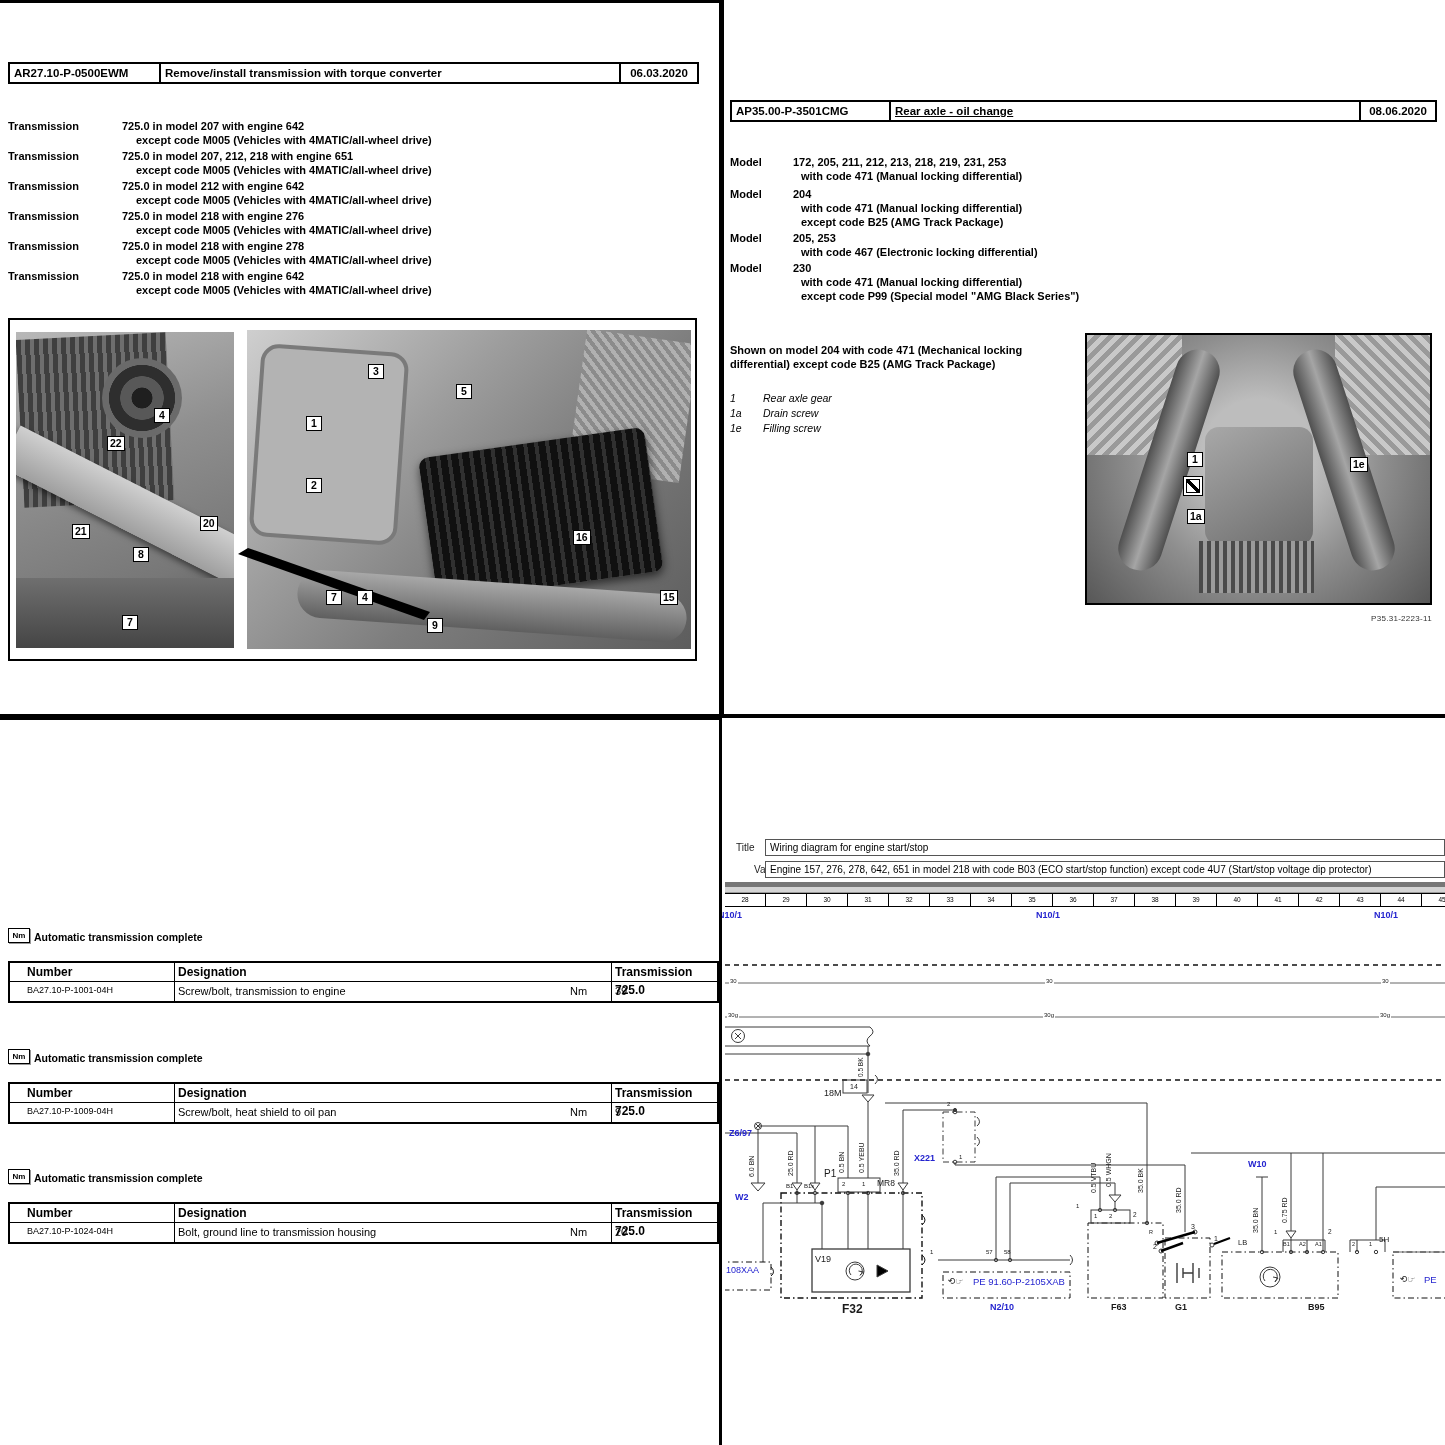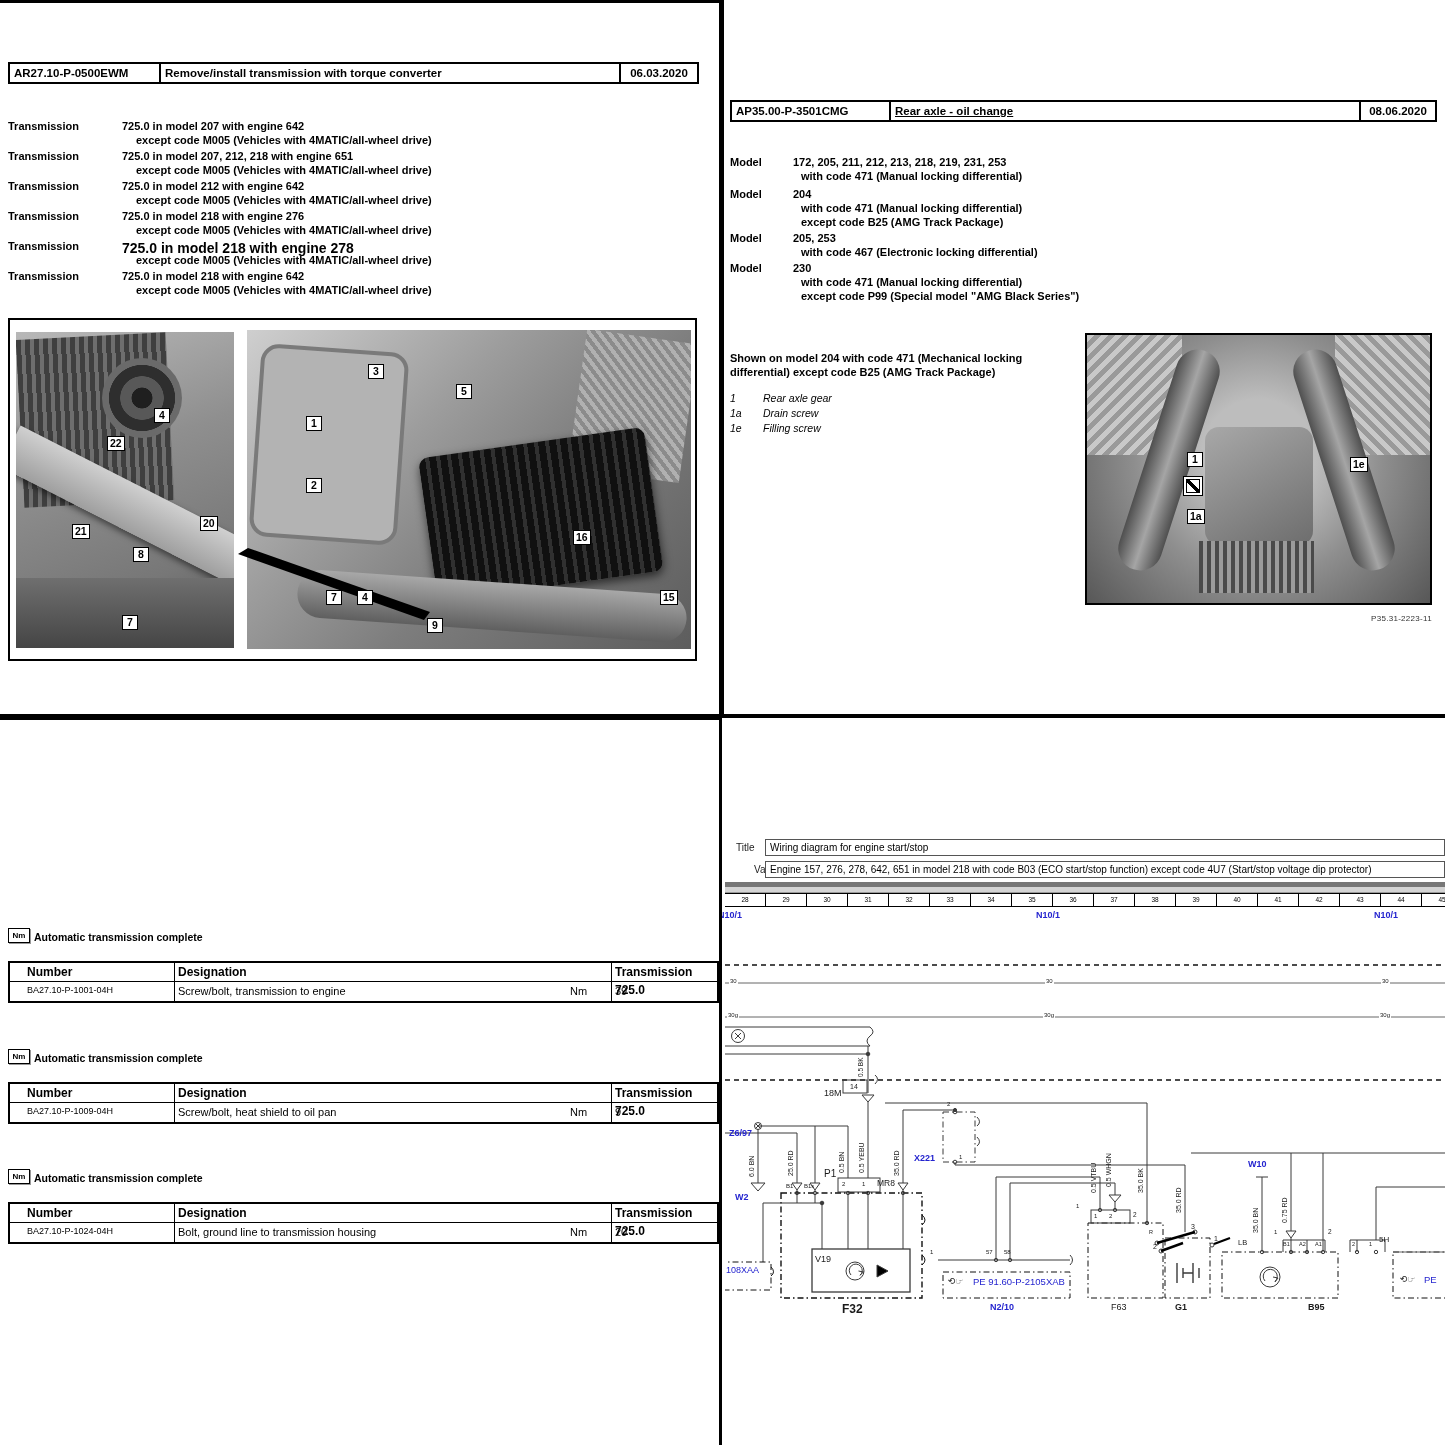--- a/index.html
+++ b/index.html
@@ -78,21 +78,21 @@
       <span style="left: 8px; top: 150px; font-weight: bold; font-size: 11px; white-space: nowrap; position: absolute;">Transmission</span>
       <span style="left: 122px; top: 150px; font-weight: bold; font-size: 11px; white-space: nowrap; position: absolute;">725.0 in model 207, 212, 218 with engine 651</span>
       <span style="left: 136px; top: 164px; font-weight: bold; font-size: 11px; white-space: nowrap; position: absolute;">except code M005 (Vehicles with 4MATIC/all-wheel drive)</span>
       <span style="left: 8px; top: 180px; font-weight: bold; font-size: 11px; white-space: nowrap; position: absolute;">Transmission</span>
       <span style="left: 122px; top: 180px; font-weight: bold; font-size: 11px; white-space: nowrap; position: absolute;">725.0 in model 212 with engine 642</span>
       <span style="left: 136px; top: 194px; font-weight: bold; font-size: 11px; white-space: nowrap; position: absolute;">except code M005 (Vehicles with 4MATIC/all-wheel drive)</span>
       <span style="left: 8px; top: 210px; font-weight: bold; font-size: 11px; white-space: nowrap; position: absolute;">Transmission</span>
       <span style="left: 122px; top: 210px; font-weight: bold; font-size: 11px; white-space: nowrap; position: absolute;">725.0 in model 218 with engine 276</span>
       <span style="left: 136px; top: 224px; font-weight: bold; font-size: 11px; white-space: nowrap; position: absolute;">except code M005 (Vehicles with 4MATIC/all-wheel drive)</span>
       <span style="left: 8px; top: 240px; font-weight: bold; font-size: 11px; white-space: nowrap; position: absolute;">Transmission</span>
-      <span style="left: 122px; top: 240px; font-weight: bold; font-size: 14px; white-space: nowrap; position: absolute;">725.0 in model 218 with engine 278</span>
+      <span style="left: 122px; top: 240px; font-weight: bold; font-size: 11px; white-space: nowrap; position: absolute;">725.0 in model 218 with engine 278</span>
       <span style="left: 136px; top: 254px; font-weight: bold; font-size: 11px; white-space: nowrap; position: absolute;">except code M005 (Vehicles with 4MATIC/all-wheel drive)</span>
       <span style="left: 8px; top: 270px; font-weight: bold; font-size: 11px; white-space: nowrap; position: absolute;">Transmission</span>
       <span style="left: 122px; top: 270px; font-weight: bold; font-size: 11px; white-space: nowrap; position: absolute;">725.0 in model 218 with engine 642</span>
       <span style="left: 136px; top: 284px; font-weight: bold; font-size: 11px; white-space: nowrap; position: absolute;">except code M005 (Vehicles with 4MATIC/all-wheel drive)</span>
     </div>
 
   <div class="frame" id="q1frame" style="left:8px;top:318px;width:685px;height:339px;">
     <div class="photo" style="left:6px;top:12px;width:218px;height:316px;background:linear-gradient(160deg,#b8b8b8,#8f8f8f 40%,#777 75%,#565656);">
       <div class="abs" style="left:4px;top:4px;width:150px;height:168px;background:repeating-linear-gradient(90deg,#3f3f3f 0 5px,#6e6e6e 5px 9px);transform:rotate(-3deg);"></div>
       <div class="abs" style="left:86px;top:26px;width:80px;height:80px;border-radius:50%;background:radial-gradient(circle,#1f1f1f 0 18%,#585858 19% 38%,#2e2e2e 39% 58%,#6a6a6a 59% 74%,#333 75%);"></div>
@@ -141,21 +141,21 @@
       <span style="left: 76px; top: 202px; font-weight: bold; font-size: 11px; white-space: nowrap; position: absolute;">with code 471 (Manual locking differential)</span>
       <span style="left: 76px; top: 216px; font-weight: bold; font-size: 11px; white-space: nowrap; position: absolute;">except code B25 (AMG Track Package)</span>
       <span style="left: 5px; top: 232px; font-weight: bold; font-size: 11px; position: absolute;">Model</span>
       <span style="left: 68px; top: 232px; font-weight: bold; font-size: 11px; white-space: nowrap; position: absolute;">205, 253</span>
       <span style="left: 76px; top: 246px; font-weight: bold; font-size: 11px; white-space: nowrap; position: absolute;">with code 467 (Electronic locking differential)</span>
       <span style="left: 5px; top: 262px; font-weight: bold; font-size: 11px; position: absolute;">Model</span>
       <span style="left: 68px; top: 262px; font-weight: bold; font-size: 11px; white-space: nowrap; position: absolute;">230</span>
       <span style="left: 76px; top: 276px; font-weight: bold; font-size: 11px; white-space: nowrap; position: absolute;">with code 471 (Manual locking differential)</span>
       <span style="left: 76px; top: 290px; font-weight: bold; font-size: 11px; white-space: nowrap; position: absolute;">except code P99 (Special model "AMG Black Series")</span>
     </div>
-  <div class="lbl" style="left:5px;top:352px;width:320px;white-space:normal;line-height:13.5px;">Shown on model 204 with code 471 (Mechanical locking differential) except code B25 (AMG Track Package)</div>
+  <div class="lbl" style="left:5px;top:344px;width:320px;white-space:normal;line-height:13.5px;">Shown on model 204 with code 471 (Mechanical locking differential) except code B25 (AMG Track Package)</div>
   <div class="abs" id="q2legend" style="left:0;top:0;width:400px;height:450px;">
       <span style="left: 5px; top: 392px; font-style: italic; font-size: 10.5px; position: absolute;">1</span>
       <span style="left: 38px; top: 392px; font-style: italic; font-size: 10.5px; position: absolute;">Rear axle gear</span>
       <span style="left: 5px; top: 407px; font-style: italic; font-size: 10.5px; position: absolute;">1a</span>
       <span style="left: 38px; top: 407px; font-style: italic; font-size: 10.5px; position: absolute;">Drain screw</span>
       <span style="left: 5px; top: 422px; font-style: italic; font-size: 10.5px; position: absolute;">1e</span>
       <span style="left: 38px; top: 422px; font-style: italic; font-size: 10.5px; position: absolute;">Filling screw</span>
     </div>
   <div class="photo" id="q2photo" style="left:360px;top:333px;width:343px;height:268px;border:2px solid #000;background:radial-gradient(circle at 50% 45%,#bdbdbd 0 25%,#8e8e8e 55%,#575757);">
     <div class="abs" style="left:0;top:0;width:95px;height:120px;background:repeating-linear-gradient(135deg,#c9c9c9 0 5px,#9a9a9a 5px 10px);"></div>
@@ -409,21 +409,21 @@
       <span class="sl" style="left: 223px; top: 352px; font-size: 9px;">⟲☞</span>
       <span class="sl" style="left: 248px; top: 352px; font-size: 9.5px; color: rgb(36, 36, 207);">PE 91.60-P-2105XAB</span>
       <span class="sl" style="left: 265px; top: 378px; font-size: 9px; font-weight: bold; color: rgb(36, 36, 207);">N2/10</span>
       <span class="sl rot" style="left: 365px; top: 268px; font-size: 7px;">0.5 VTBU</span>
       <span class="sl rot" style="left: 380px; top: 262px; font-size: 7px;">0.5 WHGN</span>
       <span class="sl" style="left: 351px; top: 278px; font-size: 6px;">1</span>
       <span class="sl" style="left: 369px; top: 288px; font-size: 6px;">1</span>
       <span class="sl" style="left: 384px; top: 288px; font-size: 6px;">2</span>
       <span class="sl rot" style="left: 412px; top: 268px; font-size: 7px;">35.0 BK</span>
       <span class="sl" style="left: 408px; top: 287px; font-size: 6.5px;">2</span>
-      <span class="sl" style="left: 386px; top: 378px; font-size: 9px; font-weight: normal;">F63</span>
+      <span class="sl" style="left: 386px; top: 378px; font-size: 9px; font-weight: bold;">F63</span>
       <span class="sl rot" style="left: 450px; top: 288px; font-size: 7px;">35.0 RD</span>
       <span class="sl" style="left: 424px; top: 305px; font-size: 5.5px;">R</span>
       <span class="sl" style="left: 466px; top: 298px; font-size: 7px;">3</span>
       <span class="sl" style="left: 428px; top: 318px; font-size: 7px;">2</span>
       <span class="sl" style="left: 489px; top: 310px; font-size: 7px;">1</span>
       <span class="sl" style="left: 450px; top: 378px; font-size: 9px; font-weight: bold;">G1</span>
       <span class="sl" style="left: 523px; top: 235px; font-size: 9px; font-weight: bold; color: rgb(36, 36, 207);">W10</span>
       <span class="sl rot" style="left: 527px; top: 308px; font-size: 7px;">35.0 BN</span>
       <span class="sl" style="left: 513px; top: 314px; font-size: 7.5px;">LB</span>
       <span class="sl rot" style="left: 556px; top: 298px; font-size: 7px;">0.75 RD</span>

